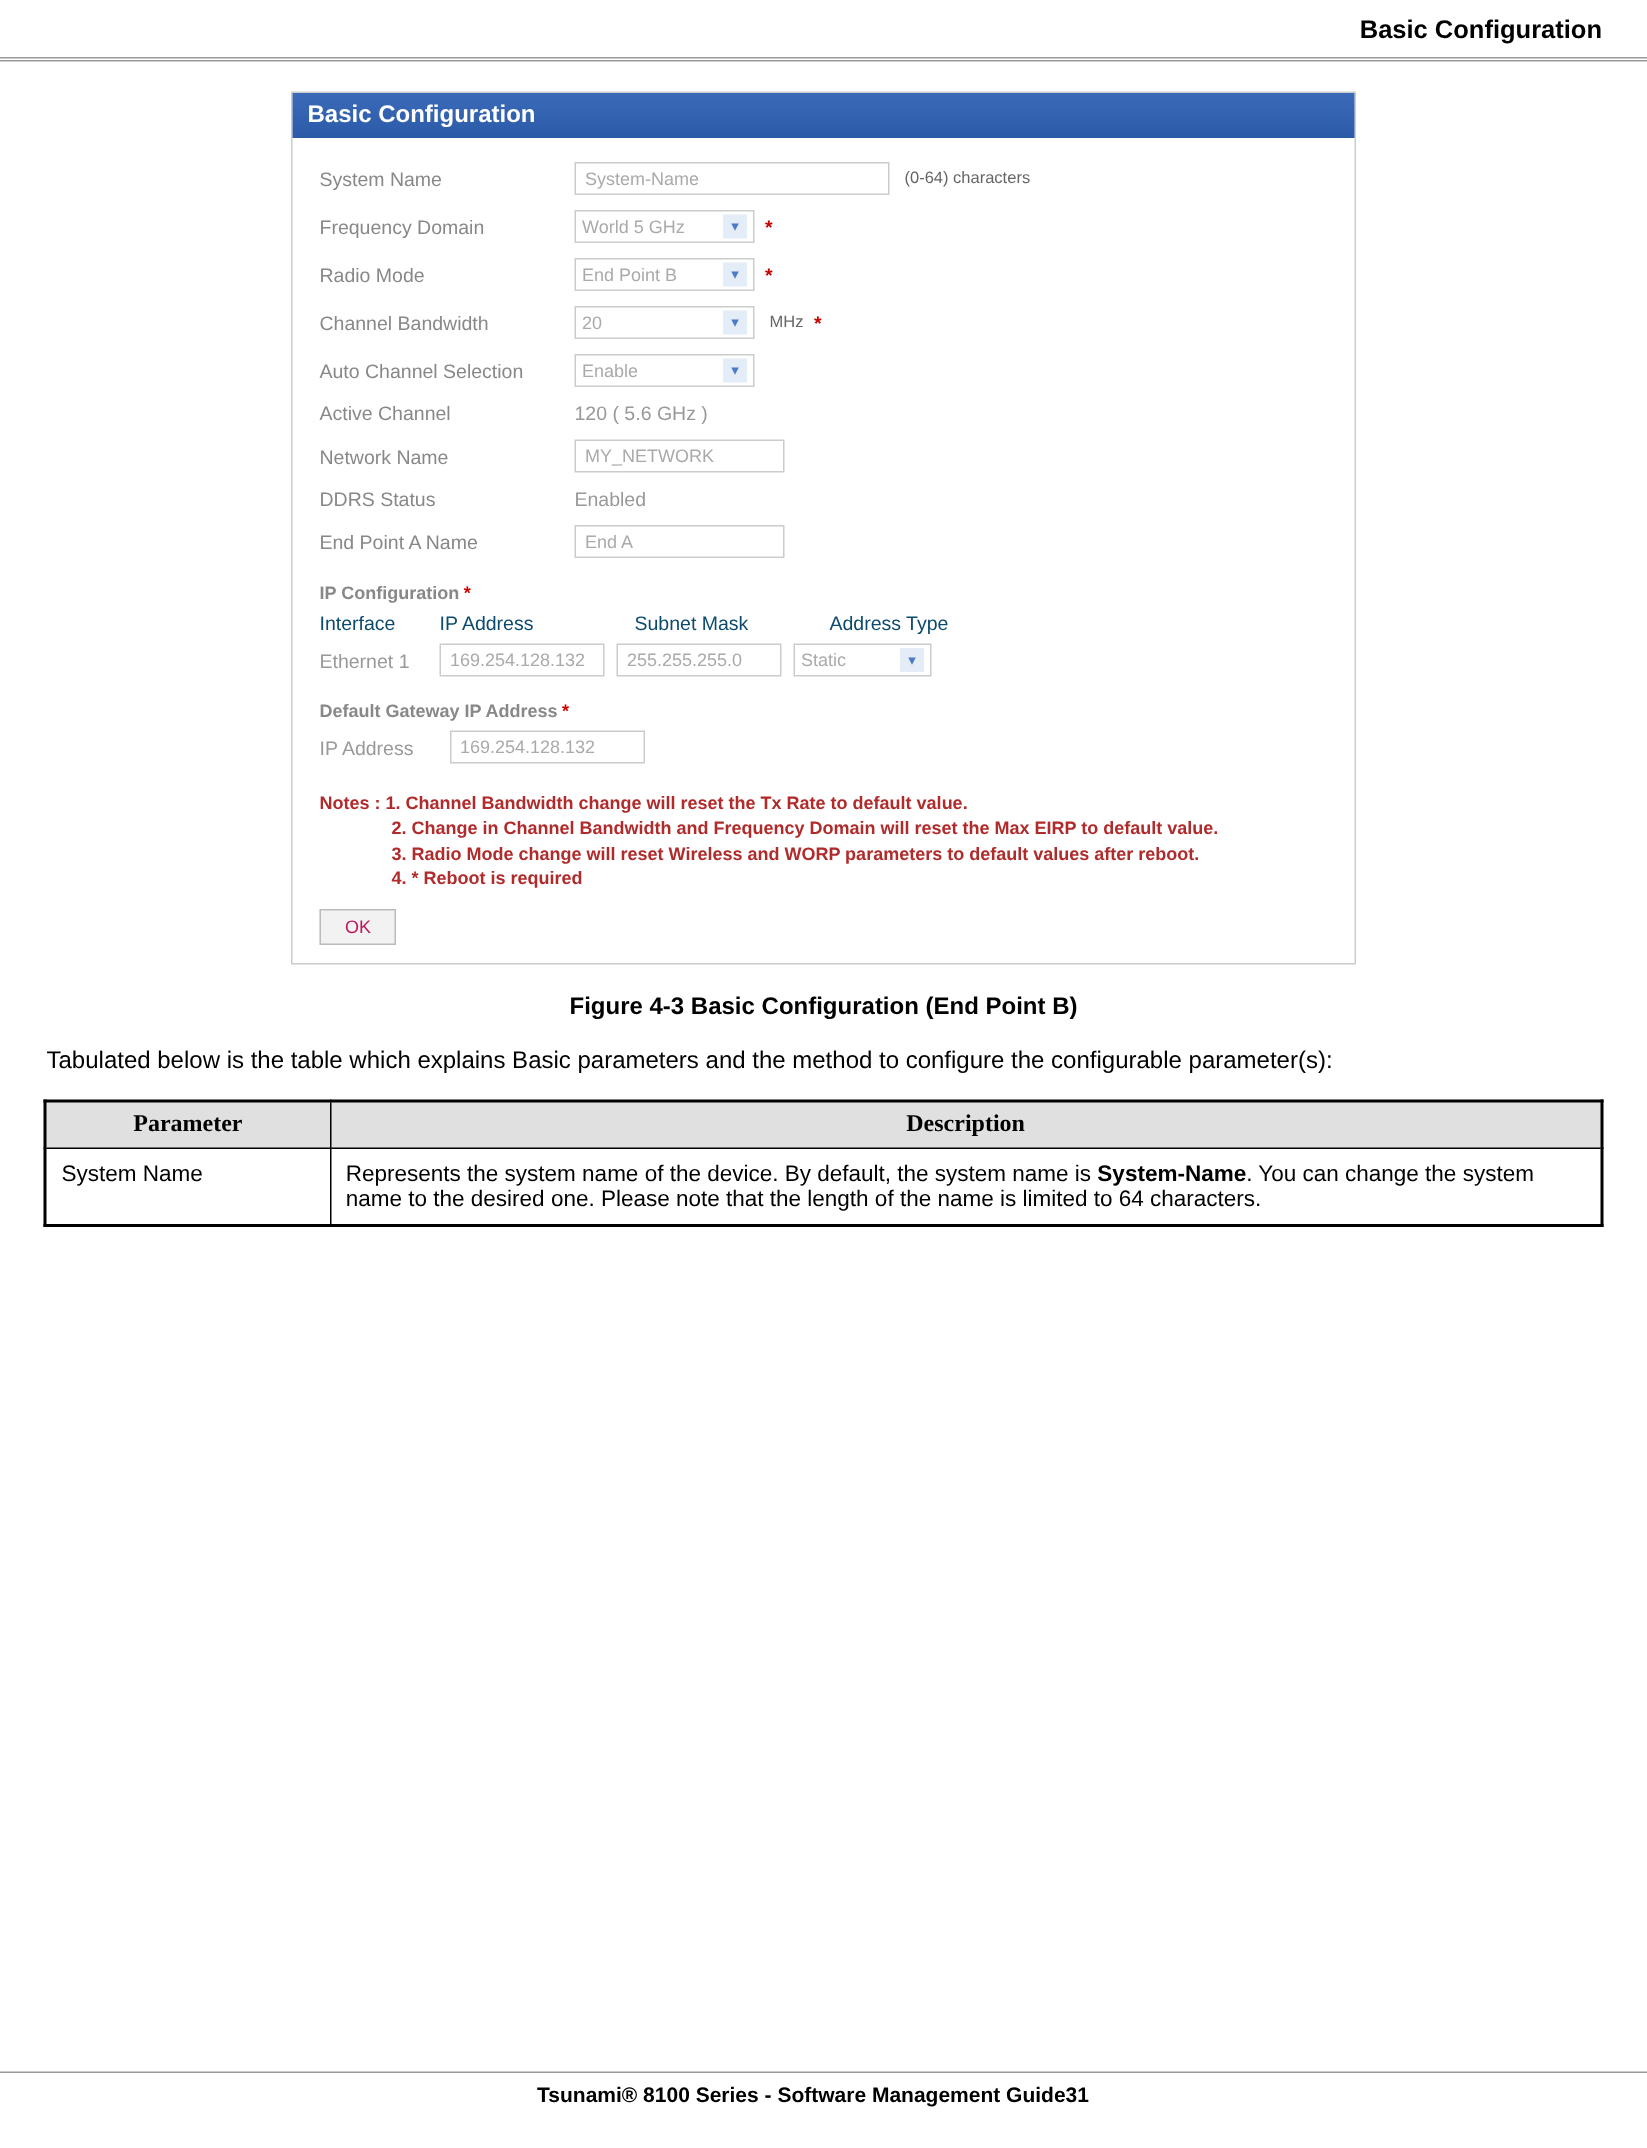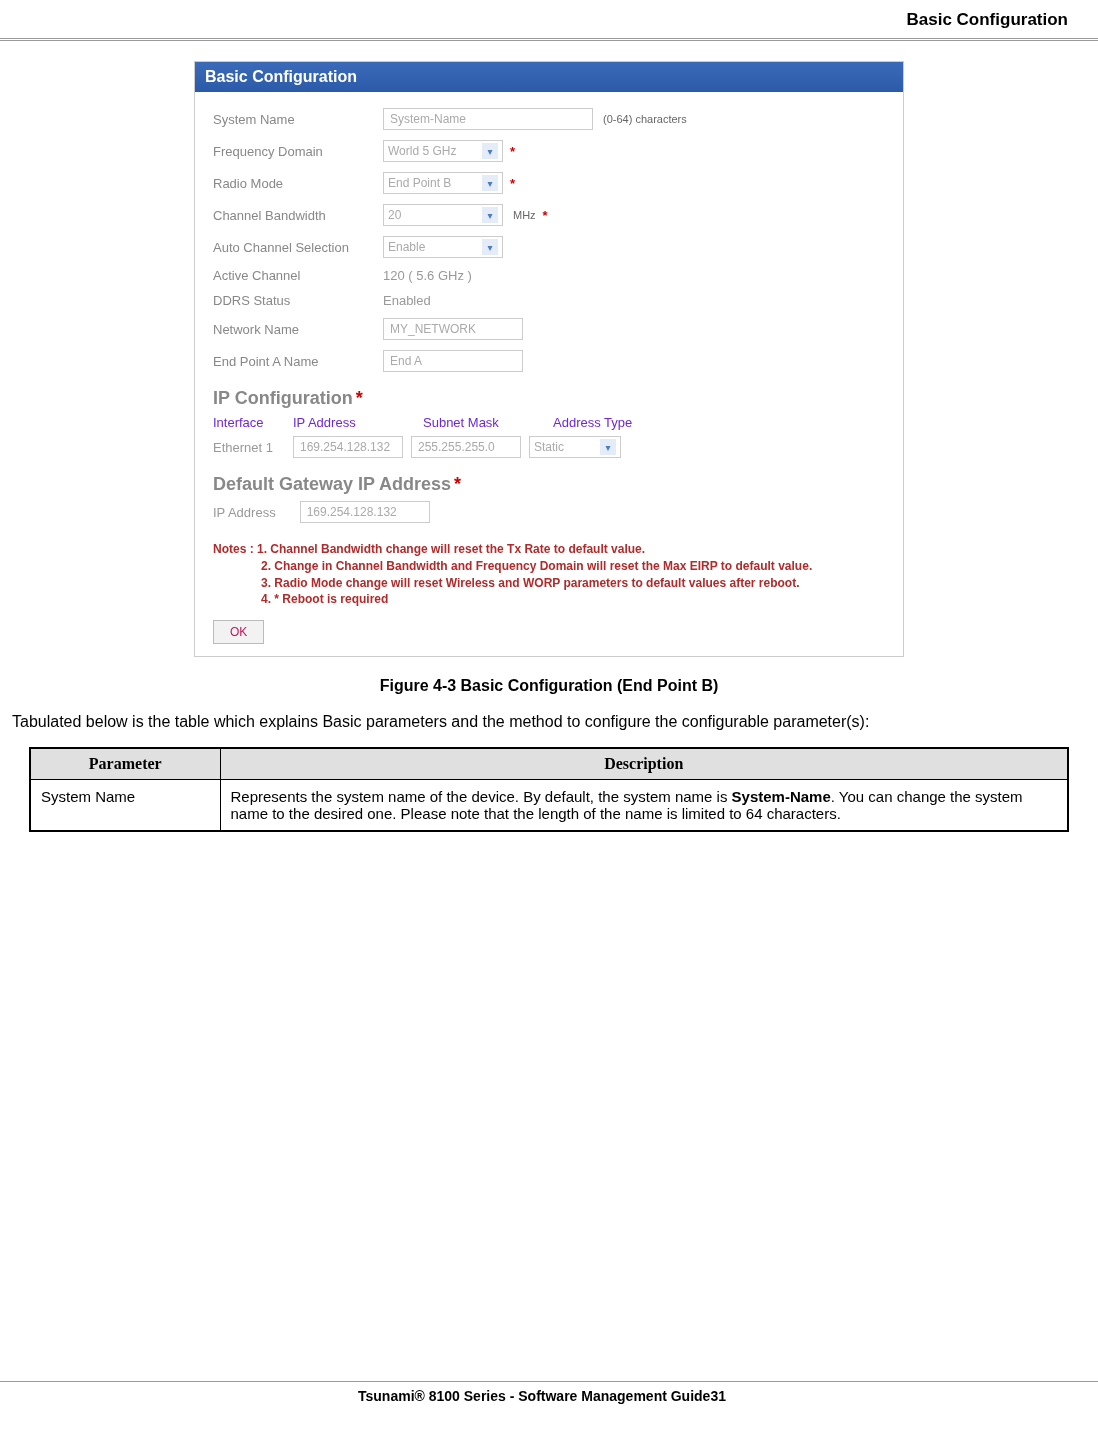--- a/index.html
+++ b/index.html
@@ -67,22 +67,22 @@
       width: 16px; height: 16px;
       background: #e4ecf7;
       display:flex; align-items:center; justify-content:center;
       font-size: 10px; color: #4a7bc4;
       margin-left: 4px;
     }
     .sel.w110 { width: 120px; }
     .red { color: #c00; font-weight: bold; margin-left: 3px; }
     .small-after { font-size: 11px; color:#666; margin-left:6px; }
     .static-val { color:#999; font-size:13px; }
-    .section-hd { color:#888; font-weight:bold; font-size:18px; margin: 16px 0 6px; }
-    .ip-head { display:flex; gap:0; font-size:13px; color:#6d28d9; margin-bottom:6px; }
+    .section-hd { color:#888; font-weight:bold; font-size:12px; margin: 16px 0 6px; }
+    .ip-head { display:flex; gap:0; font-size:13px; color:#0c4a6e; margin-bottom:6px; }
     .ip-head > div:nth-child(1){width:80px;}
     .ip-head > div:nth-child(2){width:130px;}
     .ip-head > div:nth-child(3){width:130px;}
     .ip-head > div:nth-child(4){width:130px;}
     .ip-row { display:flex; align-items:center; gap:8px; font-size:13px; color:#999; }
     .gw-row { display:flex; align-items:center; gap:24px; font-size:13px; color:#999; margin-top:6px; }
     .notes { color:#b02b2b; font-size:12px; font-weight:bold; margin-top:18px; line-height:1.4; }
     .notes .ind { margin-left:48px; display:block; }
     .ok-btn {
       margin-top: 12px;
@@ -94,21 +94,21 @@
       cursor: pointer;
     }
     .figure-caption {
       text-align: center;
       font-weight: bold;
       font-size: 16px;
       margin: 20px 0 18px;
     }
     .desc-text {
       font-size: 16px;
-      margin: 0 12px 16px;
+      margin: 0 31px 16px;
     }
     .param-table {
       border-collapse: collapse;
       border: 2px solid #000;
       width: 1040px;
       margin: 0 auto;
     }
     .param-table th {
       background: #e0e0e0;
       font-weight: bold;
@@ -200,27 +200,27 @@
         </div>
       </div>
     </div>
 
     <div class="form-row">
       <div class="lbl">Active Channel</div>
       <div class="static-val">120  ( 5.6 GHz )</div>
     </div>
 
     <div class="form-row">
+      <div class="lbl">Network Name</div>
+      <input class="inp w140" value="MY_NETWORK" style="">
+    </div>
+
+    <div class="form-row">
       <div class="lbl">DDRS Status</div>
       <div class="static-val">Enabled</div>
-    </div>
-
-    <div class="form-row">
-      <div class="lbl">Network Name</div>
-      <input class="inp w140" value="MY_NETWORK" style="">
     </div>
 
     <div class="form-row">
       <div class="lbl">End Point A Name</div>
       <input class="inp w140" value="End A" style="">
     </div>
 
     <div class="section-hd">
       <span>IP Configuration</span><span class="red">*</span>
     </div>

